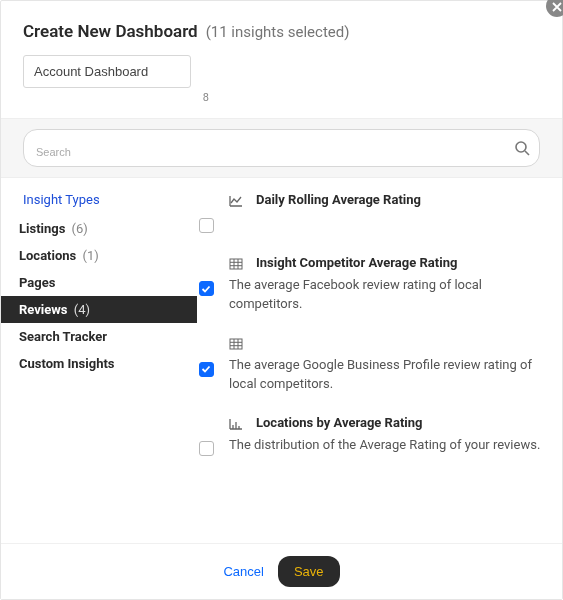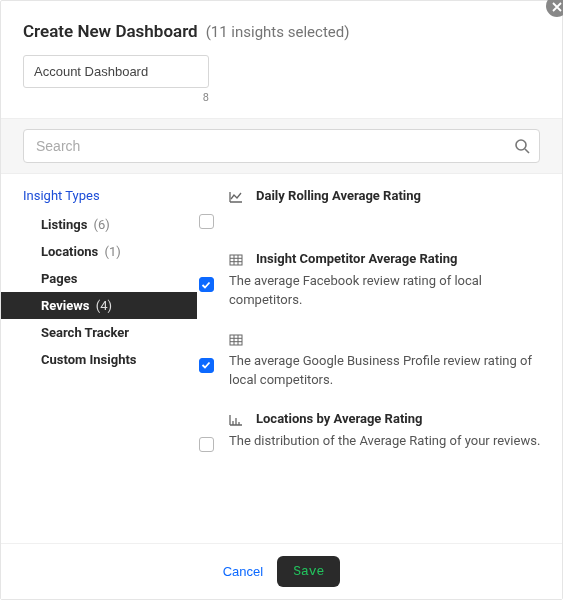--- a/index.html
+++ b/index.html
@@ -47,21 +47,21 @@
     .header-sub {
       font-size: 15px;
       font-weight: 400;
       color: #757575;
       margin-left: 4px;
     }
     .name-row {
       padding: 0 22px 14px 22px;
     }
     .name-input {
-      width: 186px;
+      width: 168px;
       padding: 8px 10px;
       font-size: 13px;
       border: 1px solid #d7d7d7;
       border-radius: 3px;
       color: #444;
     }
     .char-count {
       font-size: 11px;
       color: #888;
       text-align: right;
@@ -72,24 +72,24 @@
       padding: 10px 22px;
       background: #f6f6f6;
       border-top: 1px solid #eee;
       border-bottom: 1px solid #eee;
     }
     .search-wrap {
       position: relative;
     }
     .search-input {
       width: 100%;
-      padding: 8px 36px 8px 12px;
-      font-size: 14px;
+      padding: 16px 36px 8px 12px;
+      font-size: 11px;
       border: 1px solid #d7d7d7;
-      border-radius: 4px;
+      border-radius: 14px;
       background: #fff;
       color: #444;
     }
     .search-input::placeholder { color: #aaa; }
     .search-icon {
       position: absolute;
       right: 10px;
       top: 50%;
       transform: translateY(-50%);
       width: 16px;
@@ -109,21 +109,21 @@
     }
     .sidebar-heading {
       font-size: 13px;
       color: #1d4ed8;
       padding: 0 22px 8px 22px;
     }
     .side-item {
       font-size: 13px;
       font-weight: 700;
       color: #2a2a2a;
-      padding: 6px 40px;
+      padding: 6px 18px;
       cursor: pointer;
     }
     .side-item .count {
       font-weight: 400;
       color: #888;
       margin-left: 3px;
     }
     .side-item.active {
       background: #2a2a2a;
       color: #fff;
@@ -201,28 +201,27 @@
     }
     .btn-cancel {
       font-size: 13px;
       color: #0c69ff;
       background: none;
       border: none;
       cursor: pointer;
     }
     .btn-save {
       font-size: 13px;
-      color: #22c55e;
+      color: #eab308;
       background: #2a2a2a;
       border: none;
-      border-radius: 6px;
+      border-radius: 12px;
       padding: 8px 16px;
       cursor: pointer;
       font-weight: 500;
-      font-family: Liberation Mono, monospace;
     }
   </style>
 </head>
 <body>
 
 <div class="modal">
 
   <div class="close-btn">
     <span>
       <svg viewBox="0 0 10 10">

